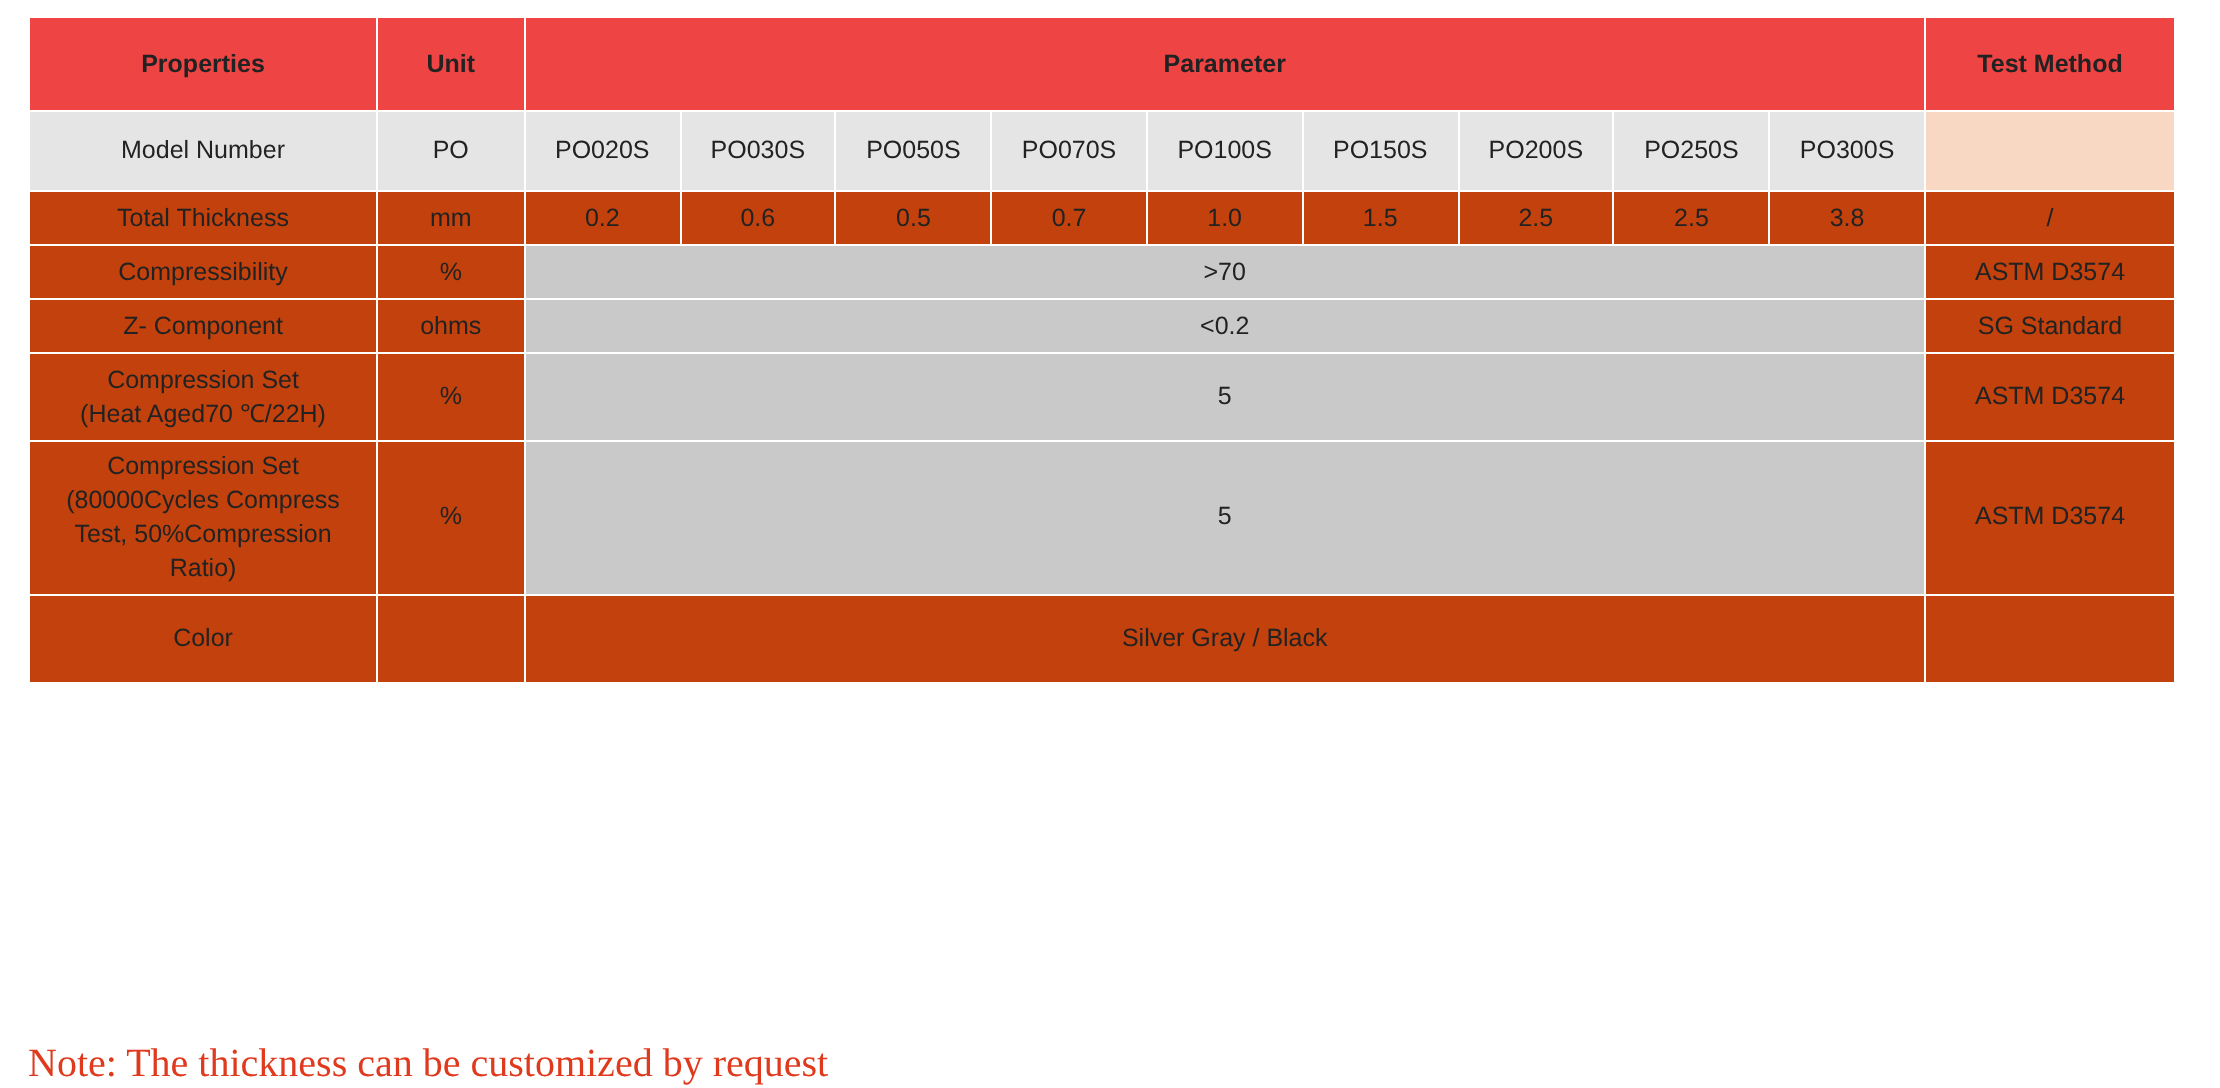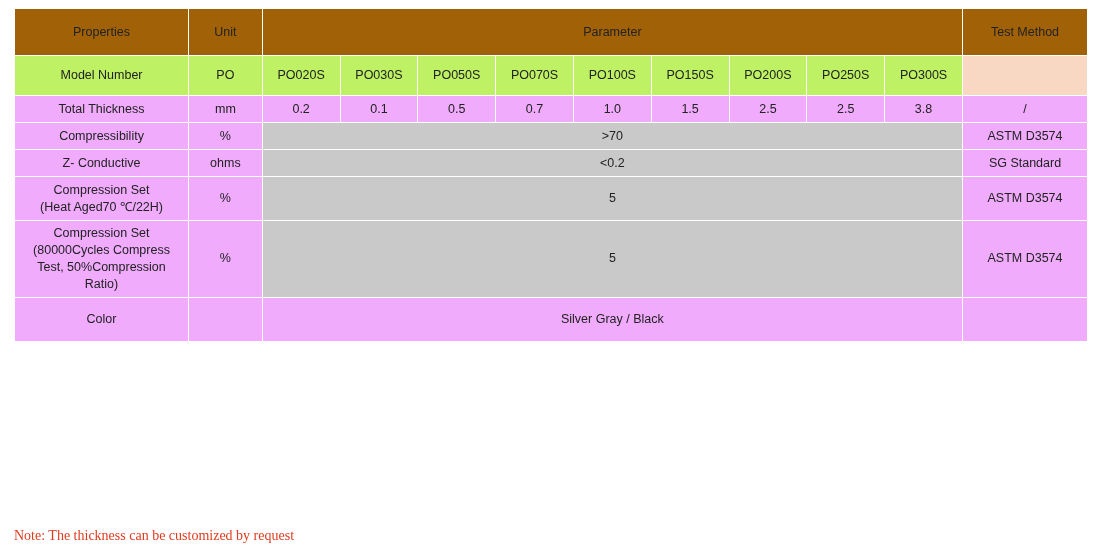--- a/index.html
+++ b/index.html
@@ -36,33 +36,33 @@
     color: #222222;
   }
   
   col.c-prop   { width: 170px; }
   col.c-unit   { width: 72px;  }
   col.c-par    { width: 76px;  }
   col.c-test   { width: 122px; }
 
   
   .peach {
-    background: #a16207;
-    font-weight: normal;
+    background: #ef4444;
+    font-weight: bold;
     font-size: 13.5px;
     color: #1a1a1a;
   }
   .peach-sub {
-    background: #bef264;
+    background: #e5e5e5;
     font-weight: normal;
     font-size: 12.5px;
     color: #1f1f1f;
   }
   .lightgray {
-    background: #f0abfc;
+    background: #c2410c;
   }
   .midgray {
     background: #c9c9c9;
   }
   .blank-peach {
     background: #f8d8c2;
   }
   .tall {
     height: 44px;
   }
@@ -76,21 +76,21 @@
     height: 47px;
   }
   .subheader-h {
     height: 40px;
   }
   .note {
     position: absolute;
     left: 14px;
     bottom: 8px;
     font-family: "Liberation Serif", serif;
-    font-size: 14px;
+    font-size: 20px;
     color: #e03a1e;
     white-space: nowrap;
   }
   .multi {
     white-space: pre-line;
   }
 </style>
 </head>
 <body>
 
@@ -132,21 +132,21 @@
         <td class="peach-sub">PO200S</td>
         <td class="peach-sub">PO250S</td>
         <td class="peach-sub">PO300S</td>
         <td class="blank-peach"></td>
       </tr>
 
       <tr class="row-h">
         <td class="lightgray">Total Thickness</td>
         <td class="lightgray">mm</td>
         <td class="lightgray">0.2</td>
-        <td class="lightgray">0.1</td>
+        <td class="lightgray">0.6</td>
         <td class="lightgray">0.5</td>
         <td class="lightgray">0.7</td>
         <td class="lightgray">1.0</td>
         <td class="lightgray">1.5</td>
         <td class="lightgray">2.5</td>
         <td class="lightgray">2.5</td>
         <td class="lightgray">3.8</td>
         <td class="lightgray">/</td>
       </tr>
 
@@ -156,21 +156,21 @@
         <td class="lightgray">%</td>
         <td class="midgray" colspan="9">&gt;70</td>
         <td class="lightgray">ASTM D3574</td>
       </tr>
 
 
 
 
 
       <tr class="row-h">
-        <td class="lightgray">Z- Conductive</td>
+        <td class="lightgray">Z- Component</td>
         <td class="lightgray">ohms</td>
         <td class="midgray" colspan="9">&lt;0.2</td>
         <td class="lightgray">SG Standard</td>
       </tr>
 
       <tr class="tall">
         <td class="lightgray multi">Compression Set
 (Heat Aged70 ℃/22H)</td>
         <td class="lightgray">%</td>
         <td class="midgray" colspan="9">5</td>

